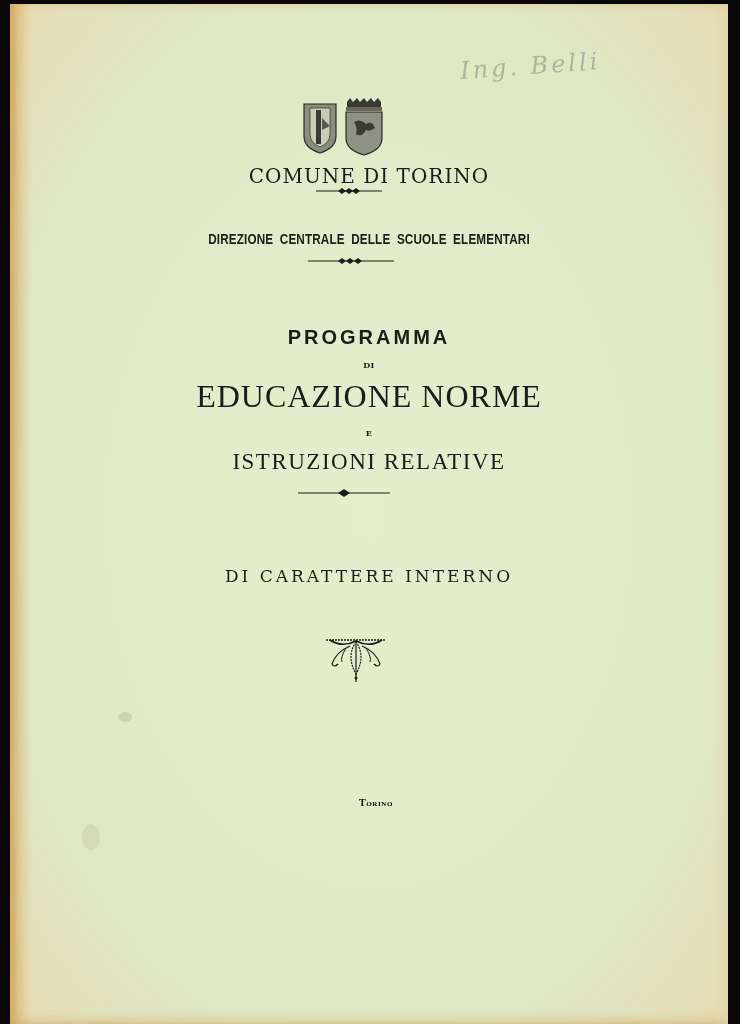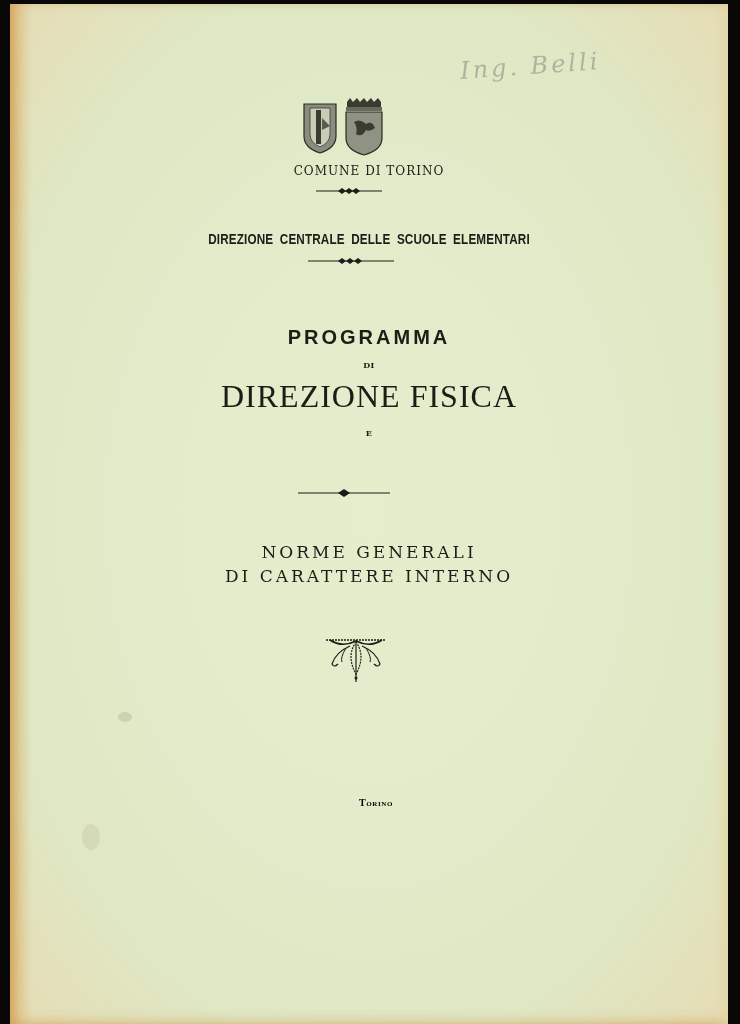--- a/index.html
+++ b/index.html
@@ -52,21 +52,21 @@
     }
     .crests {
       position: absolute;
       left: 290px;
       top: 94px;
       width: 90px;
       height: 58px;
     }
     .line-title {
       font-family: "DejaVu Serif", serif;
-      font-size: 12px;
+      font-size: 20px;
       letter-spacing: 1px;
     }
     .line-direzione {
       font-family: "Liberation Sans", sans-serif;
       font-weight: bold;
       font-size: 15px;
       letter-spacing: 0.2px;
       transform: scaleX(0.78);
       transform-origin: center;
       word-spacing: 4px;
@@ -170,29 +170,29 @@
 
     <div class="center serif line-direzione" style="top:226px;">DIREZIONE CENTRALE DELLE SCUOLE ELEMENTARI</div>
 
     <svg class="rule" style="left:298px;top:253px;" width="86" height="8" viewBox="0 0 86 8">
       <line x1="0" y1="4" x2="86" y2="4" stroke="#1d1c16" stroke-width="1"></line>
       <path d="M30 4 L34 1 L38 4 L34 7 Z M38 4 L42 1 L46 4 L42 7 Z M46 4 L50 1 L54 4 L50 7 Z" fill="#1d1c16"></path>
     </svg>
 
     <div class="center serif line-programma" style="top:322px;">PROGRAMMA</div>
     <div class="center serif line-small" style="top:356px;">DI</div>
-    <div class="center serif line-big" style="top:374px;">DIREZIONE FISICA</div>
+    <div class="center serif line-big" style="top:374px;">EDUCAZIONE NORME</div>
     <div class="center serif line-small" style="top:424px;">E</div>
+    <div class="center serif line-istruzioni" style="top:445px;">ISTRUZIONI RELATIVE</div>
 
     <svg class="rule" style="left:288px;top:484px;" width="92" height="10" viewBox="0 0 92 10">
       <line x1="0" y1="5" x2="92" y2="5" stroke="#1d1c16" stroke-width="1.2"></line>
       <path d="M40 5 L46 1 L52 5 L46 9 Z" fill="#1d1c16"></path>
     </svg>
 
-    <div class="center serif line-norme" style="top:538px;">NORME GENERALI</div>
     <div class="center serif line-norme" style="top:546px;margin-top:16px;">DI CARATTERE INTERNO</div>
 
     <svg class="fleuron" viewBox="0 0 64 48">
       <path d="M2 4 L62 4" stroke="#1d1c16" stroke-width="1.4" stroke-dasharray="2 1"></path>
       <path d="M6 4 Q18 12 32 5 Q46 12 58 4" stroke="#1d1c16" stroke-width="1.6" fill="none"></path>
       <path d="M32 6 Q22 20 32 38 Q42 20 32 6 Z" stroke="#1d1c16" stroke-width="1.2" fill="none" stroke-dasharray="2 1"></path>
       <line x1="32" y1="8" x2="32" y2="46" stroke="#1d1c16" stroke-width="1.2"></line>
       <path d="M26 10 Q12 16 8 28 Q10 32 14 28" stroke="#1d1c16" stroke-width="1.2" fill="none"></path>
       <path d="M38 10 Q52 16 56 28 Q54 32 50 28" stroke="#1d1c16" stroke-width="1.2" fill="none"></path>
       <path d="M22 12 Q16 22 18 26" stroke="#1d1c16" stroke-width="1" fill="none"></path>

